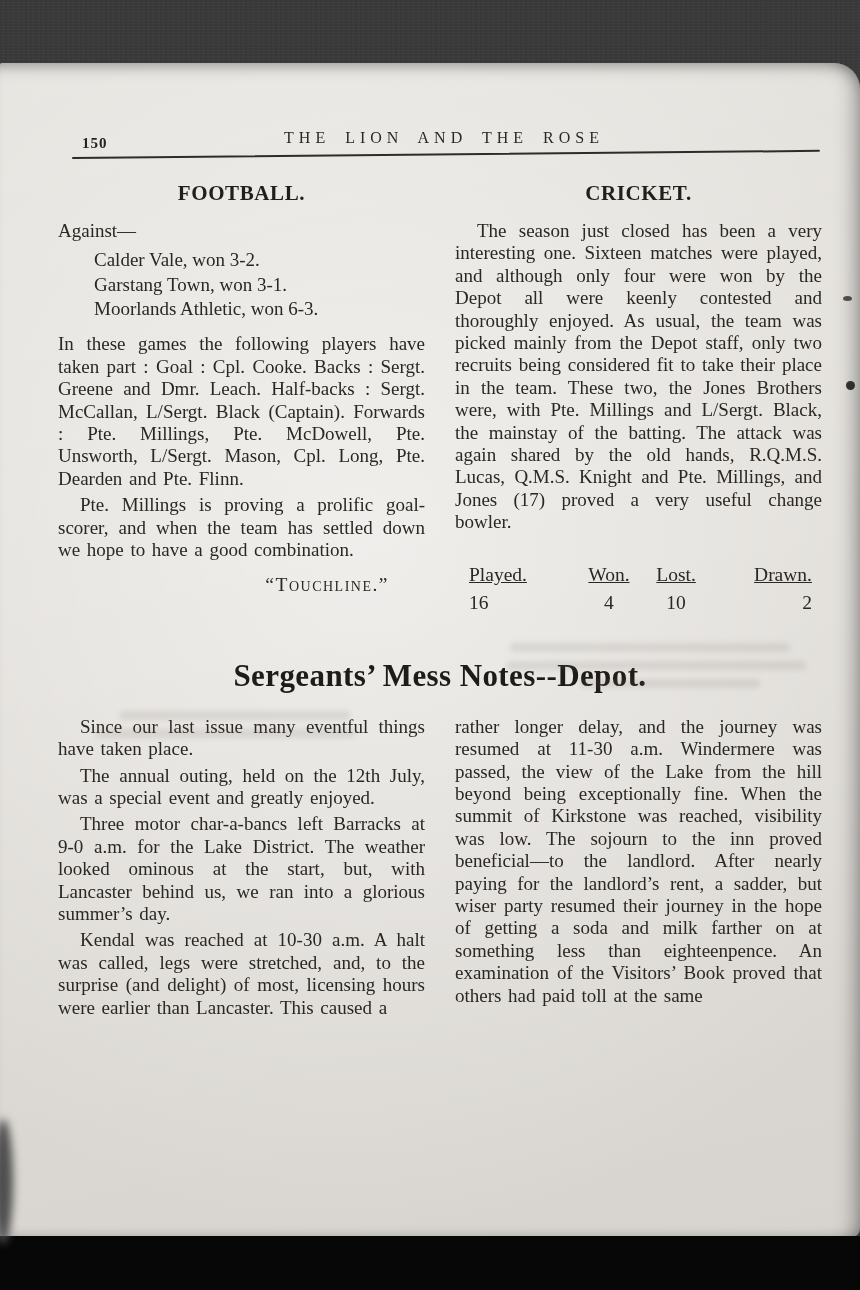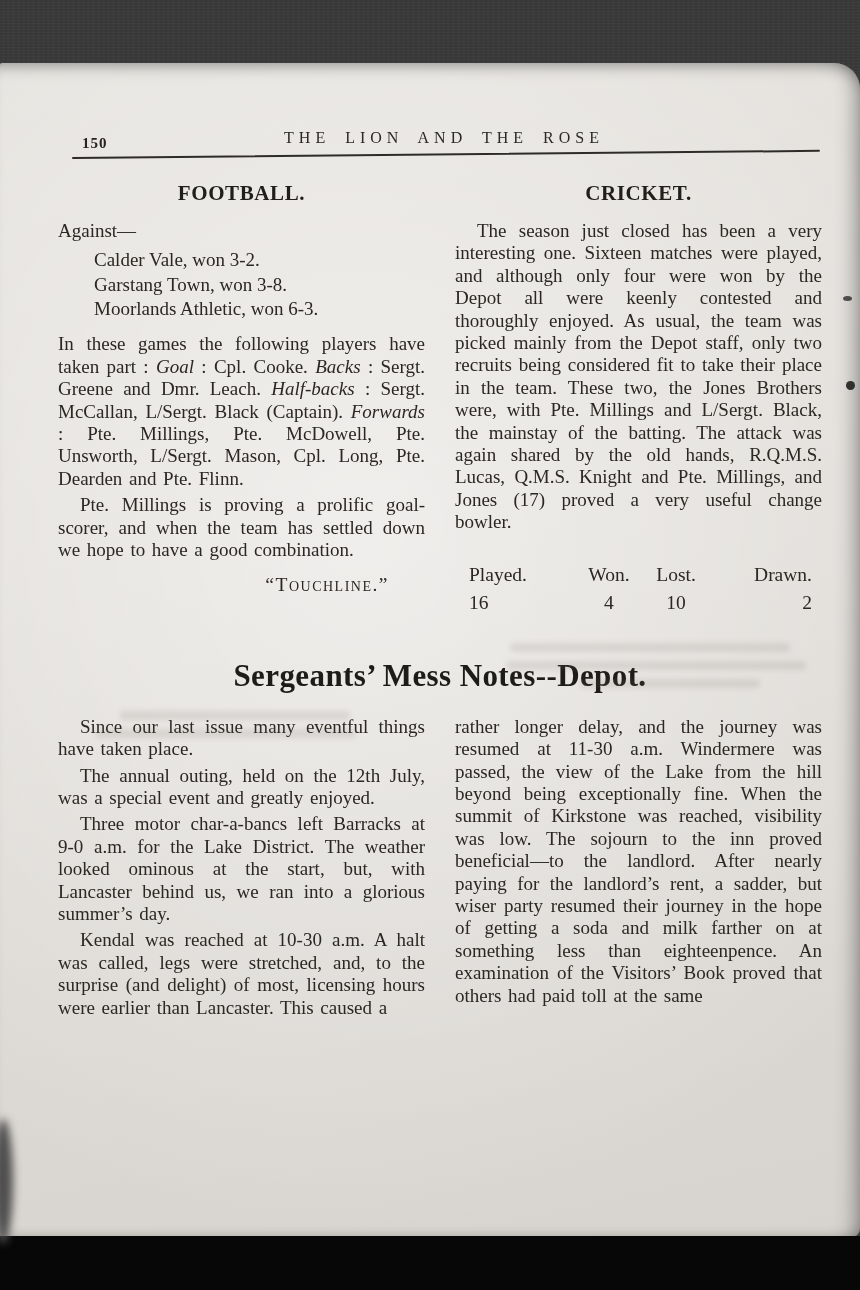--- a/index.html
+++ b/index.html
@@ -75,37 +75,37 @@
     color: #2b2822;
   }
   p.no-indent { text-indent: 0; }
   .against { margin-top: 12px; margin-bottom: 6px; text-indent: 0; }
   ul.results {
     list-style: none;
     margin: 0 0 12px 0; padding: 0 0 0 36px;
     font-size: 19px; line-height: 1.28;
     color: #2b2822;
   }
-  .pos-label { font-style: italic; }
+  .pos-label { }
   .byline {
     text-align: right; text-indent: 0;
     padding-right: 36px; margin-top: 12px;
     font-variant: small-caps;
     letter-spacing: 1.5px;
     font-size: 19.5px;
   }
   
   table.stats {
     width: 100%;
     margin-top: 30px;
     border-collapse: collapse;
     font-size: 19.5px;
     color: #2b2822;
   }
-  table.stats th { font-weight: 400; padding: 0 0 6px 0; }
+  table.stats th { font-weight: 400; padding: 0 0 6px 0; text-decoration: underline; }
   table.stats td { padding: 0; }
   table.stats th, table.stats td { text-align: center; }
   table.stats th:first-child, table.stats td:first-child { text-align: left; padding-left: 14px; }
   table.stats th:last-child, table.stats td:last-child { text-align: right; padding-right: 10px; }
   
   .section-heading {
     margin: 44px 0 20px 0;
     text-align: center;
     font-size: 31px; font-weight: 700;
     letter-spacing: 0.4px;
@@ -150,21 +150,21 @@
         <div class="head-rule"></div>
       </div>
 
       <div class="columns">
 
         <div class="col">
           <h2 class="col-heading">FOOTBALL.</h2>
           <p class="against">Against—</p>
           <ul class="results">
             <li>Calder Vale, won 3-2.</li>
-            <li>Garstang Town, won 3-8.</li>
+            <li>Garstang Town, won 3-1.</li>
             <li>Moorlands Athletic, won 6-3.</li>
           </ul>
           <p class="no-indent"><span>In these games the following players have taken part : </span><span class="pos-label">Goal</span><span> : Cpl. Cooke. </span><span class="pos-label">Backs</span><span> : Sergt. Greene and Dmr. Leach. </span><span class="pos-label">Half-backs</span><span> : Sergt. McCallan, L/Sergt. Black (Captain). </span><span class="pos-label">Forwards</span><span> : Pte. Millings, Pte. McDowell, Pte. Unsworth, L/Sergt. Mason, Cpl. Long, Pte. Dearden and Pte. Flinn.</span></p>
           <p>Pte. Millings is proving a prolific goal-scorer, and when the team has settled down we hope to have a good combination.</p>
           <p class="byline">“Touchline.”</p>
         </div>
 
         <div class="col">
           <h2 class="col-heading">CRICKET.</h2>
           <p>The season just closed has been a very interesting one.  Sixteen matches were played, and although only four were won by the Depot all were keenly contested and thoroughly enjoyed.  As usual, the team was picked mainly from the Depot staff, only two recruits being considered fit to take their place in the team.  These two, the Jones Brothers were, with Pte. Millings and L/Sergt. Black, the mainstay of the batting.  The attack was again shared by the old hands, R.Q.M.S. Lucas, Q.M.S. Knight and Pte. Millings, and Jones (17) proved a very useful change bowler.</p>

